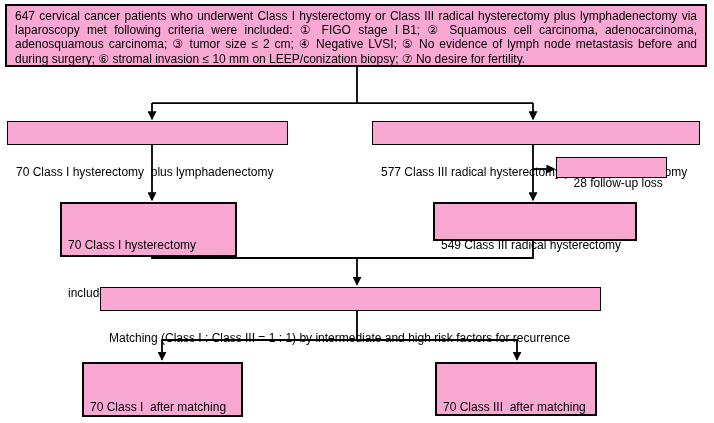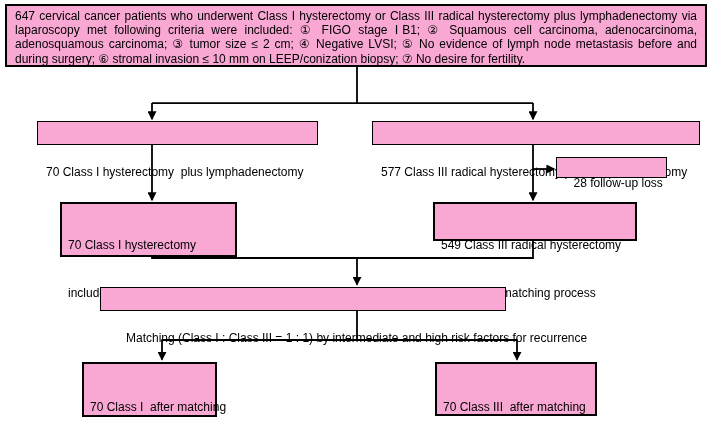--- a/index.html
+++ b/index.html
@@ -47,44 +47,44 @@
     white-space: normal;
   }
   .box-criteria p {
     margin: 0;
     font-size: 12px;
     line-height: 14.2px;
     text-align: justify;
   }
   .box-class1-arm {
     left: 7px; top: 121px; width: 281px; height: 24px;
-    line-height: 20px; padding-left: 8px; margin-left: 30px;
+    line-height: 20px; padding-left: 8px;
   }
   .box-class3-arm {
     left: 372px; top: 121px; width: 328px; height: 24px;
     line-height: 20px; padding-left: 8px;
   }
   .box-followup {
     left: 556px; top: 157px; width: 111px; height: 21px;
     line-height: 17px; text-align: center;
   }
   .box-class1-matching {
     left: 60px; top: 202px; width: 177px; height: 55px;
     border-width: 2px; padding: 1px 0 0 6px;
   }
   .box-class3-matching {
     left: 433px; top: 202px; width: 204px; height: 39px;
     border-width: 2px; padding: 1px 0 0 6px;
   }
   .box-matching-rule {
-    left: 100px; top: 287px; width: 406px; height: 24px;
-    line-height: 20px; padding-left: 25px;
+    left: 100px; top: 287px; width: 501px; height: 24px;
+    line-height: 20px; padding-left: 8px;
   }
   .box-class1-outcome {
-    left: 82px; top: 362px; width: 135px; height: 55px;
+    left: 82px; top: 362px; width: 161px; height: 55px;
     border-width: 2px; padding: 3px 0 6px 6px;
   }
   .box-class3-outcome {
     left: 435px; top: 362px; width: 162px; height: 54px;
     border-width: 2px; padding: 3px 0 0 6px;
   }
   .box-line { display: block; white-space: pre; }
 </style>
 </head>
 <body>

